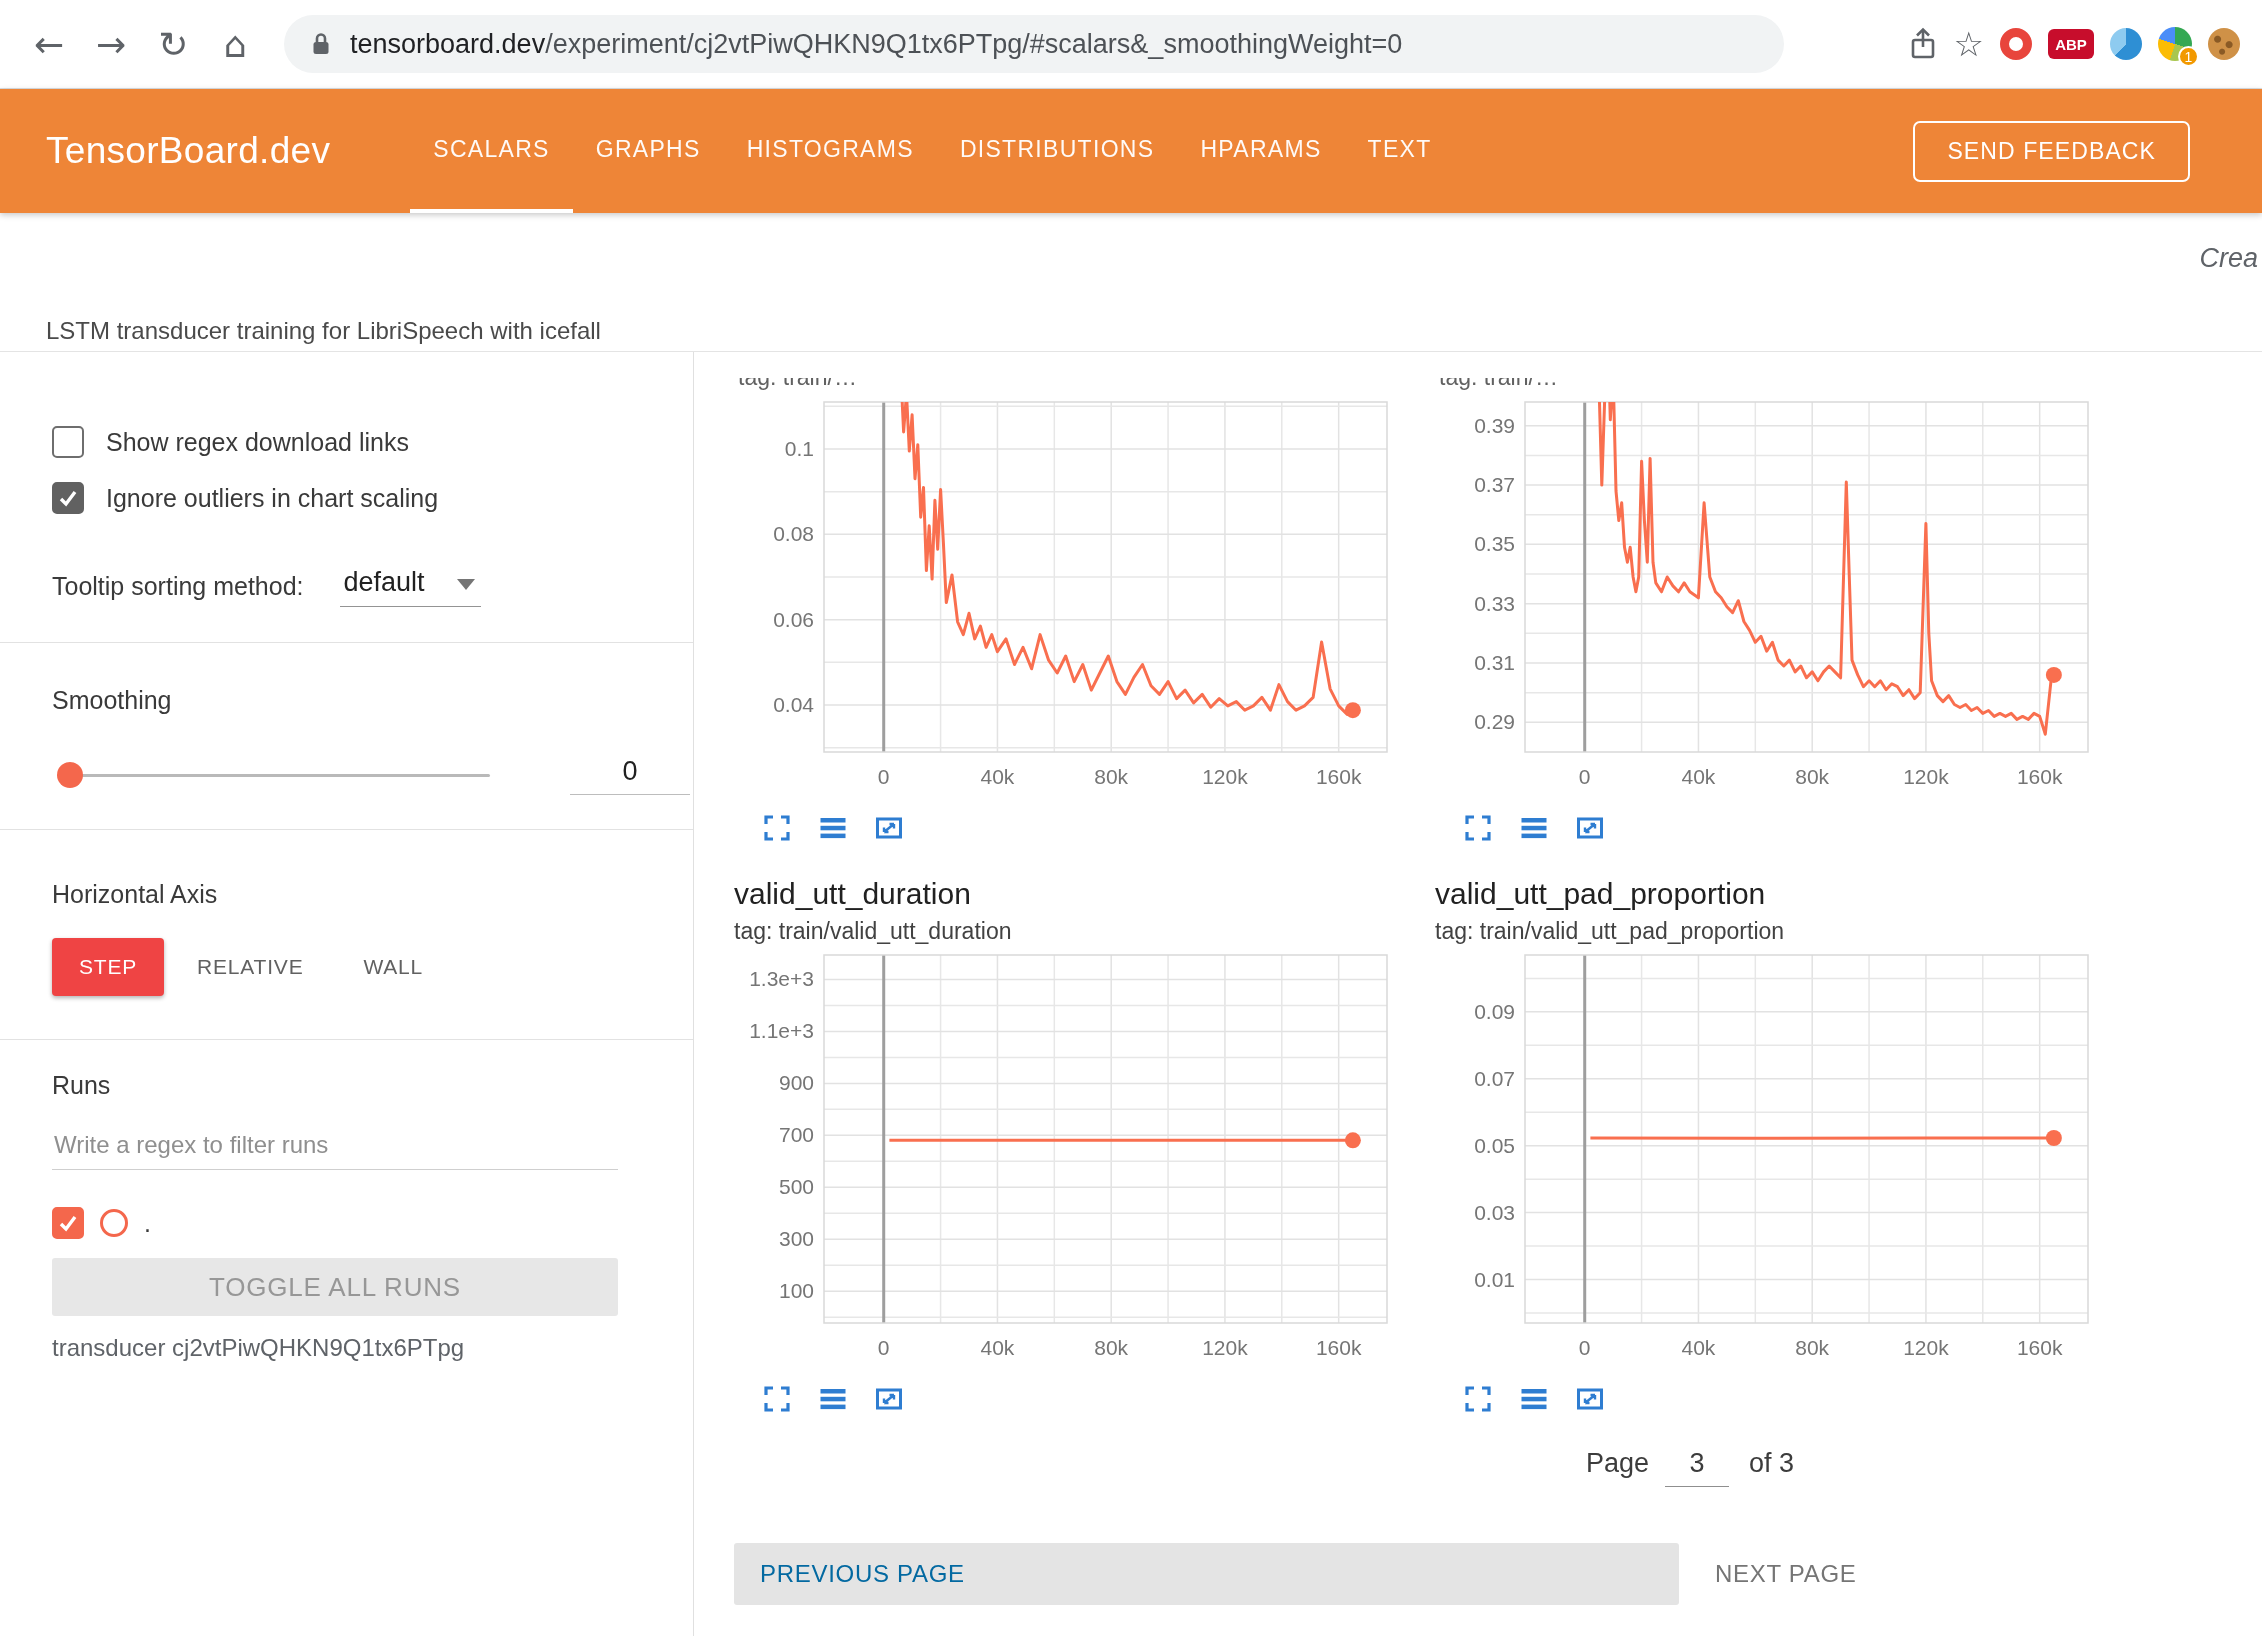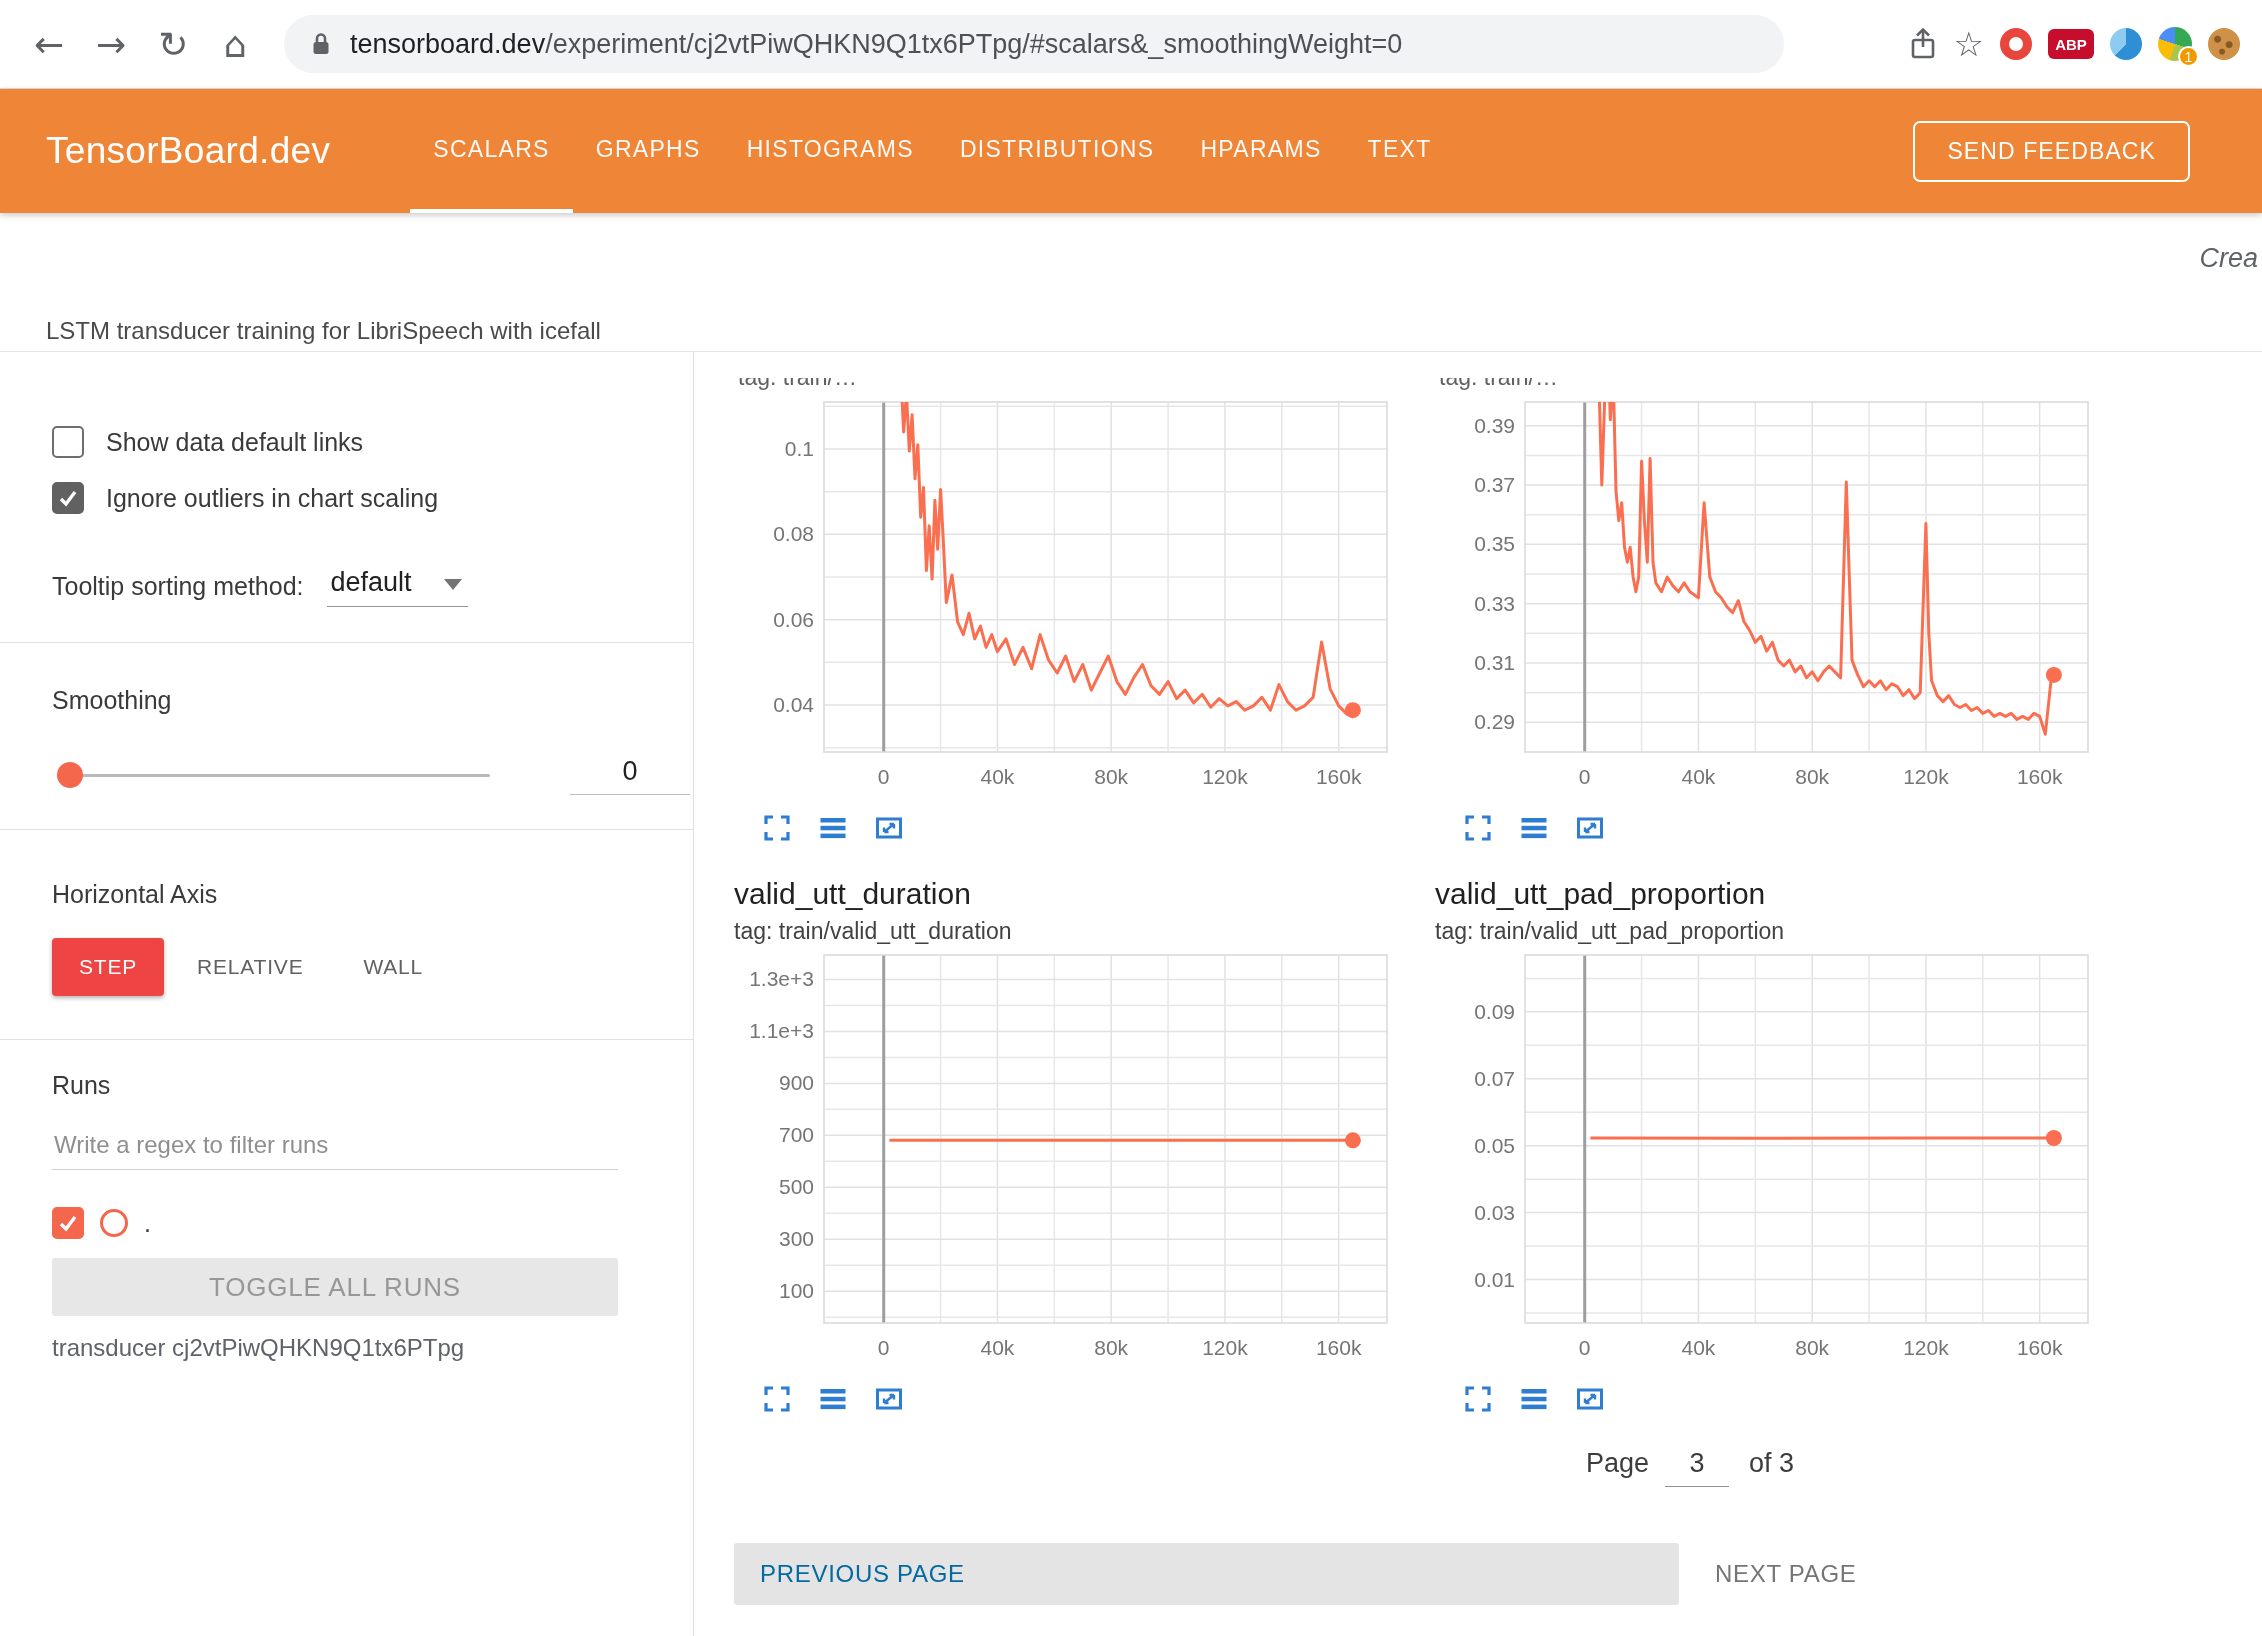--- a/index.html
+++ b/index.html
@@ -54,21 +54,21 @@
   
   .content { display:flex; height:1284px; }
   .sidebar { width:694px; border-right:1px solid #e0e0e0; flex:none; }
   .sb-row { display:flex; align-items:center; gap:22px; padding-left:52px; }
   .sb-label { font-size:25px; color:#3a3a3a; }
   .checkbox { width:32px; height:32px; border:2.5px solid #6e6e6e; border-radius:5px;
     background:#fff; flex:none; display:flex; align-items:center; justify-content:center; }
   .checkbox.checked { background:#616161; border-color:#616161; }
   .checkbox.orange { background:#f4674c; border-color:#f4674c; }
   .sb-divider { height:1px; background:#e2e2e2; }
-  .select-wrap { position:relative; border-bottom:1.5px solid #949494; padding:2px 56px 8px 4px; margin-left:1px; }
+  .select-wrap { position:relative; border-bottom:1.5px solid #949494; padding:2px 56px 8px 4px; margin-left:14px; }
   .select-value { font-size:27px; color:#212121; }
   .select-arrow { position:absolute; right:6px; top:14px; width:0; height:0;
     border-left:9px solid rgba(0,0,0,0); border-right:9px solid rgba(0,0,0,0); border-top:11px solid #757575; }
   .slider-track { position:relative; width:430px; height:3px; background:#b9b9b9; border-radius:2px; margin-left:8px; }
   .slider-thumb { position:absolute; left:-3px; top:-12px; width:26px; height:26px; border-radius:50%; background:#f4674c; }
   .smooth-value { margin-left:58px; width:120px; text-align:center; font-size:27px; color:#212121;
     border-bottom:1.5px solid #bdbdbd; padding-bottom:7px; }
   .axis-btn { height:58px; padding:0 27px; font-size:21px; letter-spacing:.8px; color:#616161;
     border-radius:4px; display:flex; align-items:center; background:rgba(0,0,0,0); border:none; font-family:inherit; }
   .axis-btn.active { background:#ef4444; color:#fff; box-shadow:0 2px 4px rgba(0,0,0,.3); }
@@ -151,21 +151,21 @@
 <div class="subheader">
   <div class="crea">Crea</div>
 </div>
 <div class="desc-row">LSTM transducer training for LibriSpeech with icefall</div>
 
 <div class="content">
 
   <div class="sidebar">
     <div class="sb-row" style="margin-top:70px; height:40px;">
       <div class="checkbox"></div>
-      <div class="sb-label">Show data default links</div>
+      <div class="sb-label">Show regex download links</div>
     </div>
     <div class="sb-row" style="margin-top:16px; height:40px;">
       <div class="checkbox checked">
         <svg width="24" height="24" viewBox="0 0 24 24">
           <polyline points="5,13 10,18 19,6" fill="none" stroke="#fff" stroke-width="3.4"></polyline>
         </svg>
       </div>
       <div class="sb-label">Ignore outliers in chart scaling</div>
     </div>
     <div class="sb-row" style="margin-top:48px; height:40px;">

